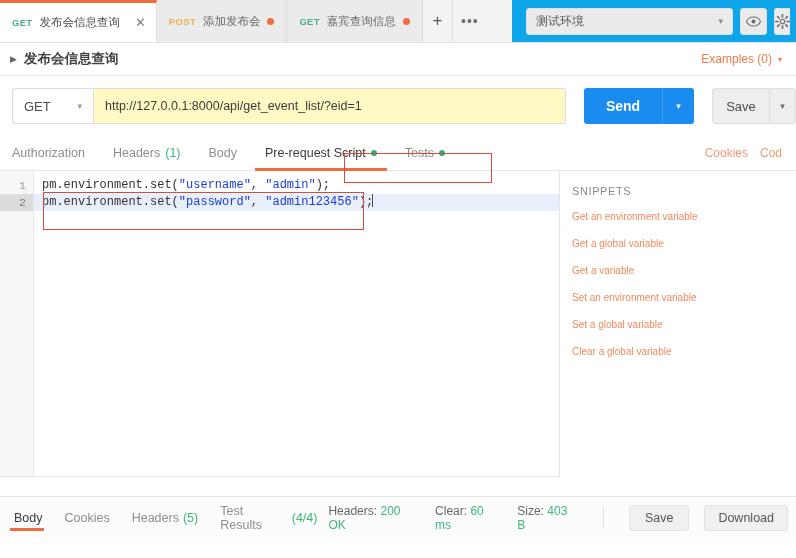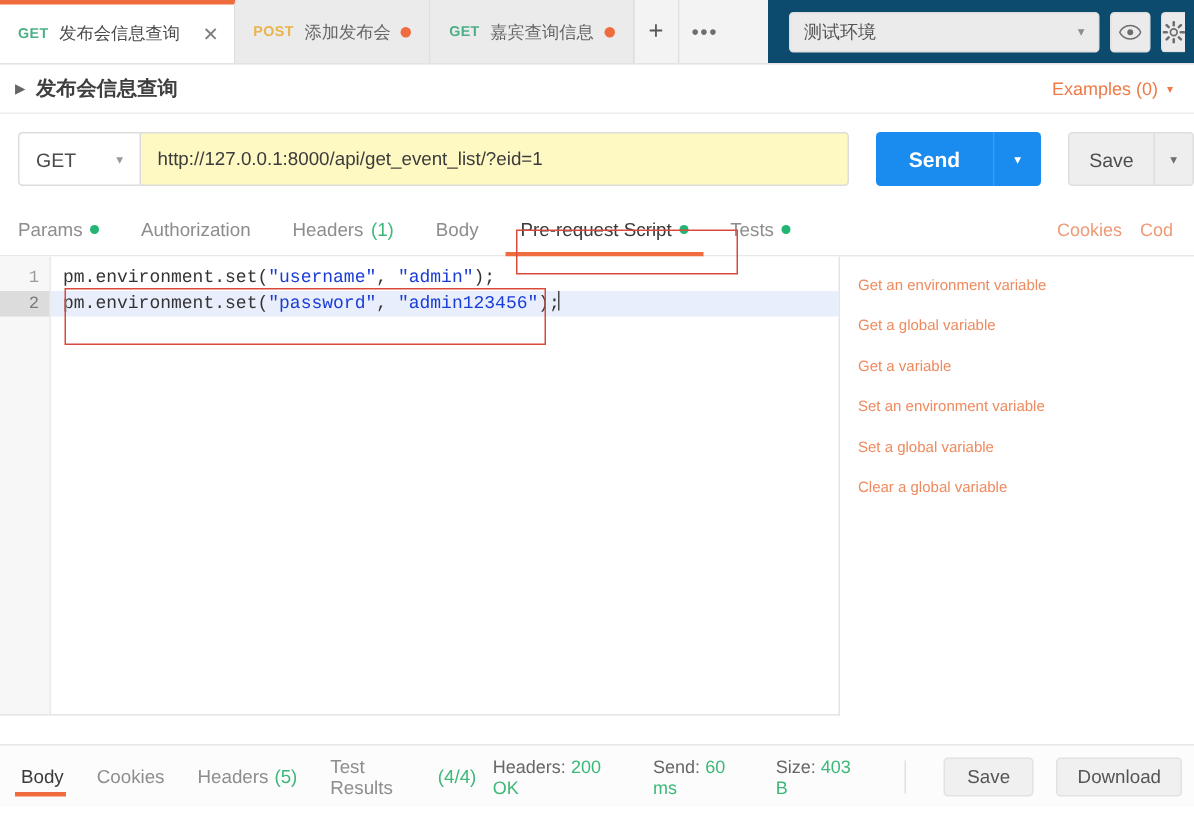--- a/index.html
+++ b/index.html
@@ -94,21 +94,21 @@
   .tab-btn.plus { font-size: 17px; font-weight: 300; color: #5a5a5a; }
   .tab-btn.dots { font-size: 14px; letter-spacing: 1px; border-right: none; width: 34px;}
 
   
   .env-area {
     margin-left: auto;
     display: flex;
     align-items: center;
     gap: 7px;
     padding: 0 6px 0 14px;
-    background: #0c4a6e;
+    background: #0ea5e9;
   }
   .env-select {
     width: 207px;
     height: 27px;
     background: #ebebeb;
     border: 1px solid #e0e0e0;
     border-radius: 3px;
     display: flex;
     align-items: center;
     padding: 0 9px;
@@ -570,24 +570,20 @@
       <div class="send-caret">▾</div>
     </div>
     <div class="save-wrap">
       <div class="save-btn">Save</div>
       <div class="save-caret">▾</div>
     </div>
   </div>
 
   <div class="reqtabs">
     <div class="rtab">
-      <span>Params</span>
-      <span class="gdot"></span>
-    </div>
-    <div class="rtab">
       <span>Authorization</span>
     </div>
     <div class="rtab">
       <span>Headers</span>
       <span class="count-g">(1)</span>
     </div>
     <div class="rtab">
       <span>Body</span>
     </div>
     <div class="rtab active">
@@ -614,20 +610,21 @@
         <div class="ln">1</div>
         <div class="ln active">2</div>
       </div>
       <div class="code">
         <div class="cl"><span>pm.environment.set(</span><span class="str">"username"</span><span>, </span><span class="str">"admin"</span><span>);</span></div>
         <div class="cl active"><span>pm.environment.set(</span><span class="str">"password"</span><span>, </span><span class="str">"admin123456"</span><span>);</span><span class="cursor"></span></div>
       </div>
     </div>
 
     <div class="help-pane">
+      <div class="snip-title">SNIPPETS</div>
       <div class="snip">Get an environment variable</div>
       <div class="snip">Get a global variable</div>
       <div class="snip">Get a variable</div>
       <div class="snip">Set an environment variable</div>
       <div class="snip">Set a global variable</div>
       <div class="snip">Clear a global variable</div>
     </div>
   </div>
 
   <div class="respbar">
@@ -645,21 +642,21 @@
       <span>Test Results</span>
       <span class="count-g">(4/4)</span>
     </div>
 
     <div class="meta">
       <span>
         <span>Headers:</span>
         <b>200 OK</b>
       </span>
       <span>
-        <span>Send:</span>
+        <span>Clear:</span>
         <b>60 ms</b>
       </span>
       <span>
         <span>Size:</span>
         <b>403 B</b>
       </span>
       <span class="vline"></span>
       <span class="resp-btn">Save</span>
       <span class="resp-btn wide">Download</span>
     </div>

